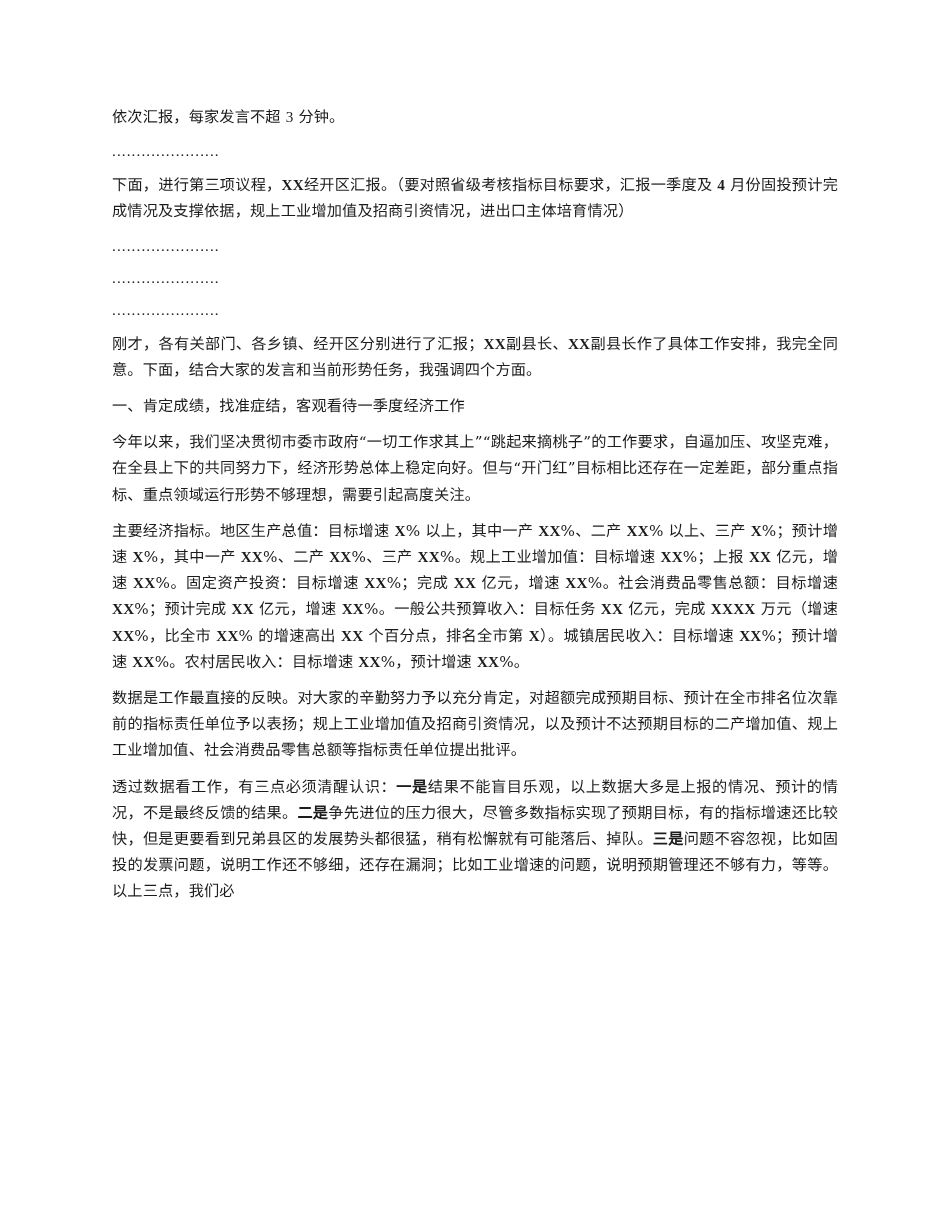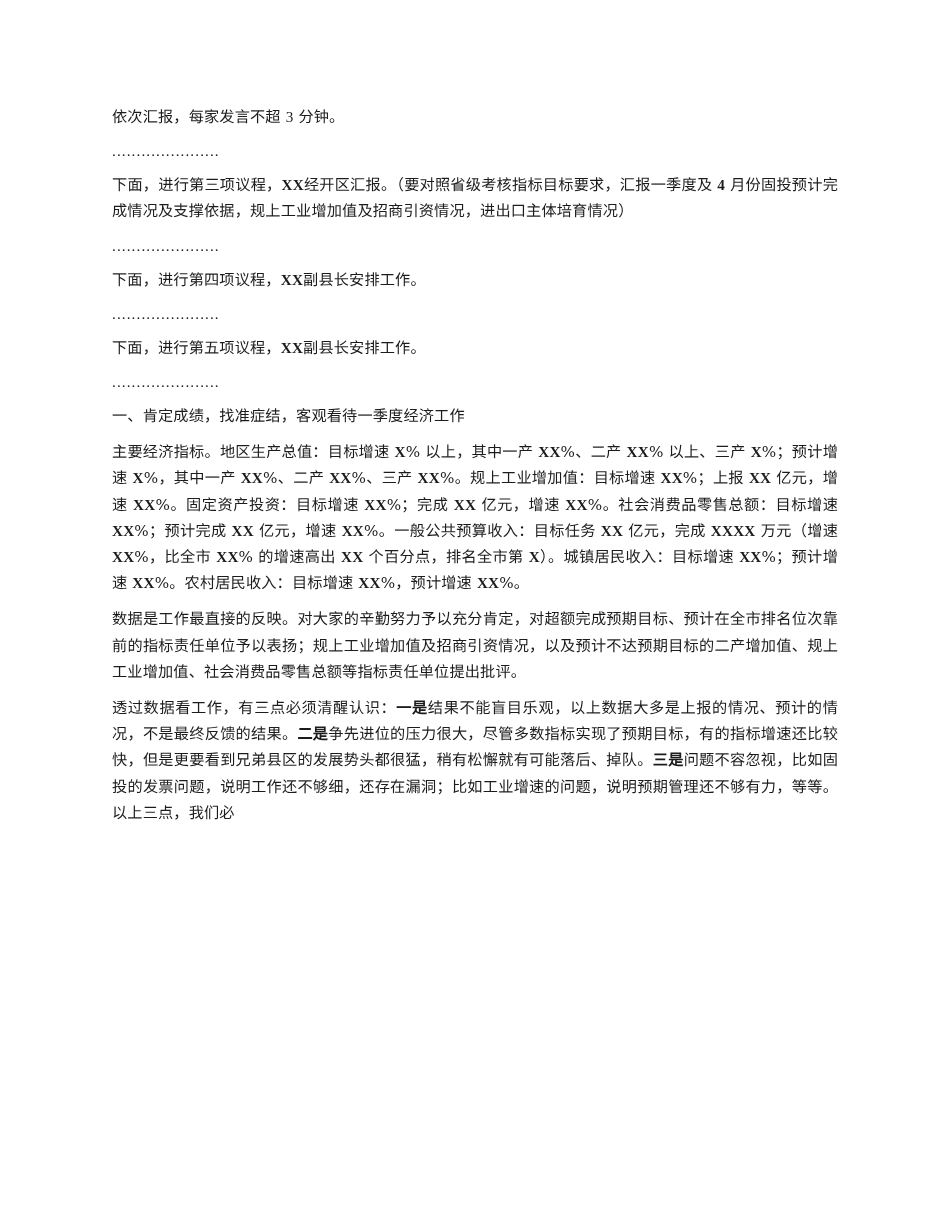--- a/index.html
+++ b/index.html
@@ -87,31 +87,31 @@
   <div id="doc-body">
 
     <p class="para">依次汇报，每家发言不超 <span class="num">3</span> 分钟。</p>
 
     <p class="dot-sep">......................</p>
 
     <p class="para">下面，进行第三项议程，<span class="ph">XX</span>经开区汇报。（要对照省级考核指标目标要求，汇报一季度及 <span class="ph">4</span> 月份固投预计完成情况及支撑依据，规上工业增加值及招商引资情况，进出口主体培育情况）</p>
 
     <p class="dot-sep">......................</p>
 
-    <p class="para">下面，进行第四项议程，<span class="ph">XX</span>副县长安排工作。</p>
-
-    <p class="dot-sep">......................</p>
-
-    <p class="para">下面，进行第五项议程，<span class="ph">XX</span>副县长安排工作。</p>
 
     <p class="dot-sep">......................</p>
 
 
+    <p class="dot-sep">......................</p>
+
+    <p class="para">刚才，各有关部门、各乡镇、经开区分别进行了汇报；<span class="ph">XX</span>副县长、<span class="ph">XX</span>副县长作了具体工作安排，我完全同意。下面，结合大家的发言和当前形势任务，我强调四个方面。</p>
+
     <p class="para section-heading">一、肯定成绩，找准症结，客观看待一季度经济工作</p>
 
+    <p class="para">今年以来，我们坚决贯彻市委市政府“一切工作求其上”“跳起来摘桃子”的工作要求，自逼加压、攻坚克难，在全县上下的共同努力下，经济形势总体上稳定向好。但与“开门红”目标相比还存在一定差距，部分重点指标、重点领域运行形势不够理想，需要引起高度关注。</p>
 
     <p class="para">主要经济指标。地区生产总值：目标增速 <span class="ph">X</span>% 以上，其中一产 <span class="ph">XX</span>%、二产 <span class="ph">XX</span>% 以上、三产 <span class="ph">X</span>%；预计增速 <span class="ph">X</span>%，其中一产 <span class="ph">XX</span>%、二产 <span class="ph">XX</span>%、三产 <span class="ph">XX</span>%。规上工业增加值：目标增速 <span class="ph">XX</span>%；上报 <span class="ph">XX</span> 亿元，增速 <span class="ph">XX</span>%。固定资产投资：目标增速 <span class="ph">XX</span>%；完成 <span class="ph">XX</span> 亿元，增速 <span class="ph">XX</span>%。社会消费品零售总额：目标增速 <span class="ph">XX</span>%；预计完成 <span class="ph">XX</span> 亿元，增速 <span class="ph">XX</span>%。一般公共预算收入：目标任务 <span class="ph">XX</span> 亿元，完成 <span class="ph">XXXX</span> 万元（增速 <span class="ph">XX</span>%，比全市 <span class="ph">XX</span>% 的增速高出 <span class="ph">XX</span> 个百分点，排名全市第 <span class="ph">X</span>）。城镇居民收入：目标增速 <span class="ph">XX</span>%；预计增速 <span class="ph">XX</span>%。农村居民收入：目标增速 <span class="ph">XX</span>%，预计增速 <span class="ph">XX</span>%。</p>
 
 
     <p class="para">数据是工作最直接的反映。对大家的辛勤努力予以充分肯定，对超额完成预期目标、预计在全市排名位次靠前的指标责任单位予以表扬；规上工业增加值及招商引资情况，以及预计不达预期目标的二产增加值、规上工业增加值、社会消费品零售总额等指标责任单位提出批评。</p>
 
     <p class="para">透过数据看工作，有三点必须清醒认识：<span class="enum">一是</span>结果不能盲目乐观，以上数据大多是上报的情况、预计的情况，不是最终反馈的结果。<span class="enum">二是</span>争先进位的压力很大，尽管多数指标实现了预期目标，有的指标增速还比较快，但是更要看到兄弟县区的发展势头都很猛，稍有松懈就有可能落后、掉队。<span class="enum">三是</span>问题不容忽视，比如固投的发票问题，说明工作还不够细，还存在漏洞；比如工业增速的问题，说明预期管理还不够有力，等等。以上三点，我们必</p>
 
   </div>
 </div>

